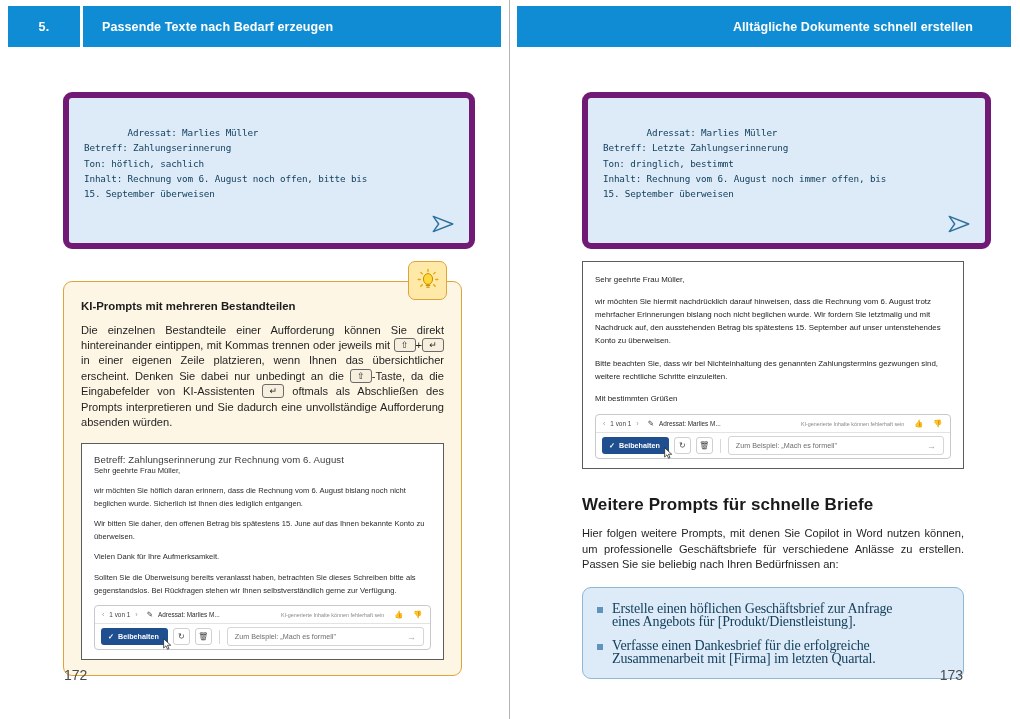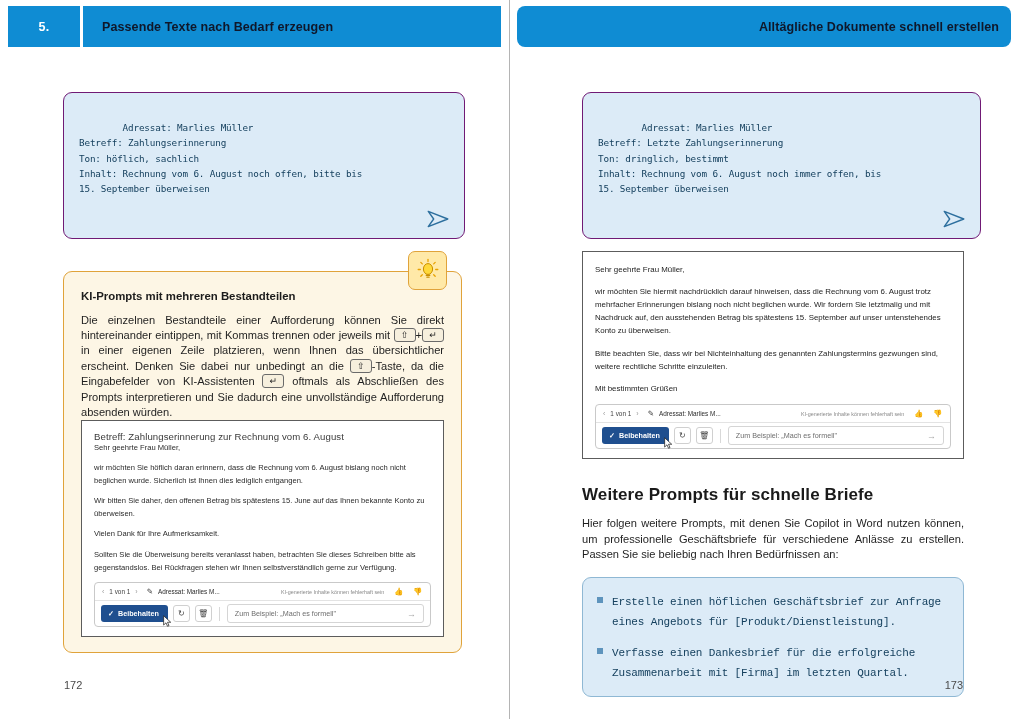--- a/index.html
+++ b/index.html
@@ -15,35 +15,35 @@
   .page-right { width: 510px; }
 
   
   .header-row { display: flex; height: 41px; margin: 6px 8px 0 8px; gap: 3px; }
   .chap-num {
     width: 72px; background: #0f8cd3; color: #ffffff;
     display: flex; align-items: center; justify-content: center;
     font-size: 12.5px; font-weight: bold; letter-spacing: .2px;
   }
   .chap-title {
-    flex: 1; background: #0f8cd3; color: #0f172a;
+    flex: 1; background: #0f8cd3; color: #ffffff;
     display: flex; align-items: center;
     padding-left: 19px; font-size: 12.5px; font-weight: bold; letter-spacing: .1px;
   }
-  .chap-title.right { justify-content: flex-end; padding-right: 12px; padding-left: 0; border-radius: 8px; }
+  .chap-title.right { justify-content: flex-end; padding-right: 38px; padding-left: 0; }
   .header-row.right { margin-left: 7px; margin-right: 9px; }
 
   
   .body-left  { padding: 0 47px 0 63px; }
   .body-right { padding: 0 56px 0 72px; }
 
   
   .prompt-bubble {
     position: relative;
-    background: #dcebf7; border: 1px solid #701a75;
+    background: #dcebf7; border: 6px solid #701a75;
     border-radius: 9px;
     padding: 12px 15px 11px 15px;
     font-family: "DejaVu Sans Mono", monospace;
     font-size: 9.3px; line-height: 15.2px; color: #15405e;
     white-space: pre; letter-spacing: -0.15px;
   }
   .bubble-left  { margin-top: 45px; width: 370px; }
   .bubble-right { margin-top: 45px; width: 367px; }
   .send-arrow {
     position: absolute; right: 13px; bottom: 6px;
@@ -60,21 +60,21 @@
     position: absolute; top: -21px; right: 14px;
     width: 37px; height: 37px; border-radius: 7px;
     background: #ffe9a8; border: 1px solid #e0a33a;
     display: flex; align-items: center; justify-content: center;
   }
   .tip-title { font-size: 11.4px; font-weight: bold; color: #1c1c1c; margin-bottom: 11px; }
   .tip-p {
     font-size: 11.1px; line-height: 15.4px; color: #1f1f1f;
     text-align: justify; margin: 0 0 11px 0;
   }
-  .tip-p:last-of-type { margin-bottom: 0; }
+  .tip-p:last-of-type { margin-bottom: 13px; }
   .kbd {
     display: inline-block; border: 1px solid #6a6a6a; border-radius: 3px;
     background: #f6efdd; padding: 0 4px; font-size: 9px; line-height: 12px;
     vertical-align: 1px; color: #1f1f1f; min-width: 12px; text-align: center;
   }
 
   
   .doc {
     background: #ffffff; border: 1px solid #5c5c5c;
     padding: 10px 12px 9px 12px;
@@ -135,27 +135,27 @@
   .bulletbox {
     background: #dcebf7; border: 1px solid #8fb8d4; border-radius: 9px;
     padding: 14px 16px 13px 14px; margin-top: 15px;
   }
   .bullet-row { display: flex; gap: 9px; margin-bottom: 11px; }
   .bullet-row:last-child { margin-bottom: 0; }
   .bullet-sq {
     width: 6px; height: 6px; background: #5e94bd; margin-top: 5px; flex: none;
   }
   .bullet-txt {
-    font-family: Liberation Mono, monospace;
-    font-size: 11px; line-height: 20px; color: #15405e;
+    font-family: Liberation Serif, serif;
+    font-size: 14px; line-height: 13px; color: #15405e;
     white-space: pre; letter-spacing: -0.15px;
   }
 
   
-  .folio { position: absolute; bottom: 28px; font-size: 11px; color: #4a4a4a; }
+  .folio { position: absolute; bottom: 36px; font-size: 14px; color: #4a4a4a; }
   .folio-left  { left: 64px; }
   .folio-right { right: 57px; }
 </style>
 </head>
 <body>
 
 <div class="spread">
 
   <div class="page page-left">
 

